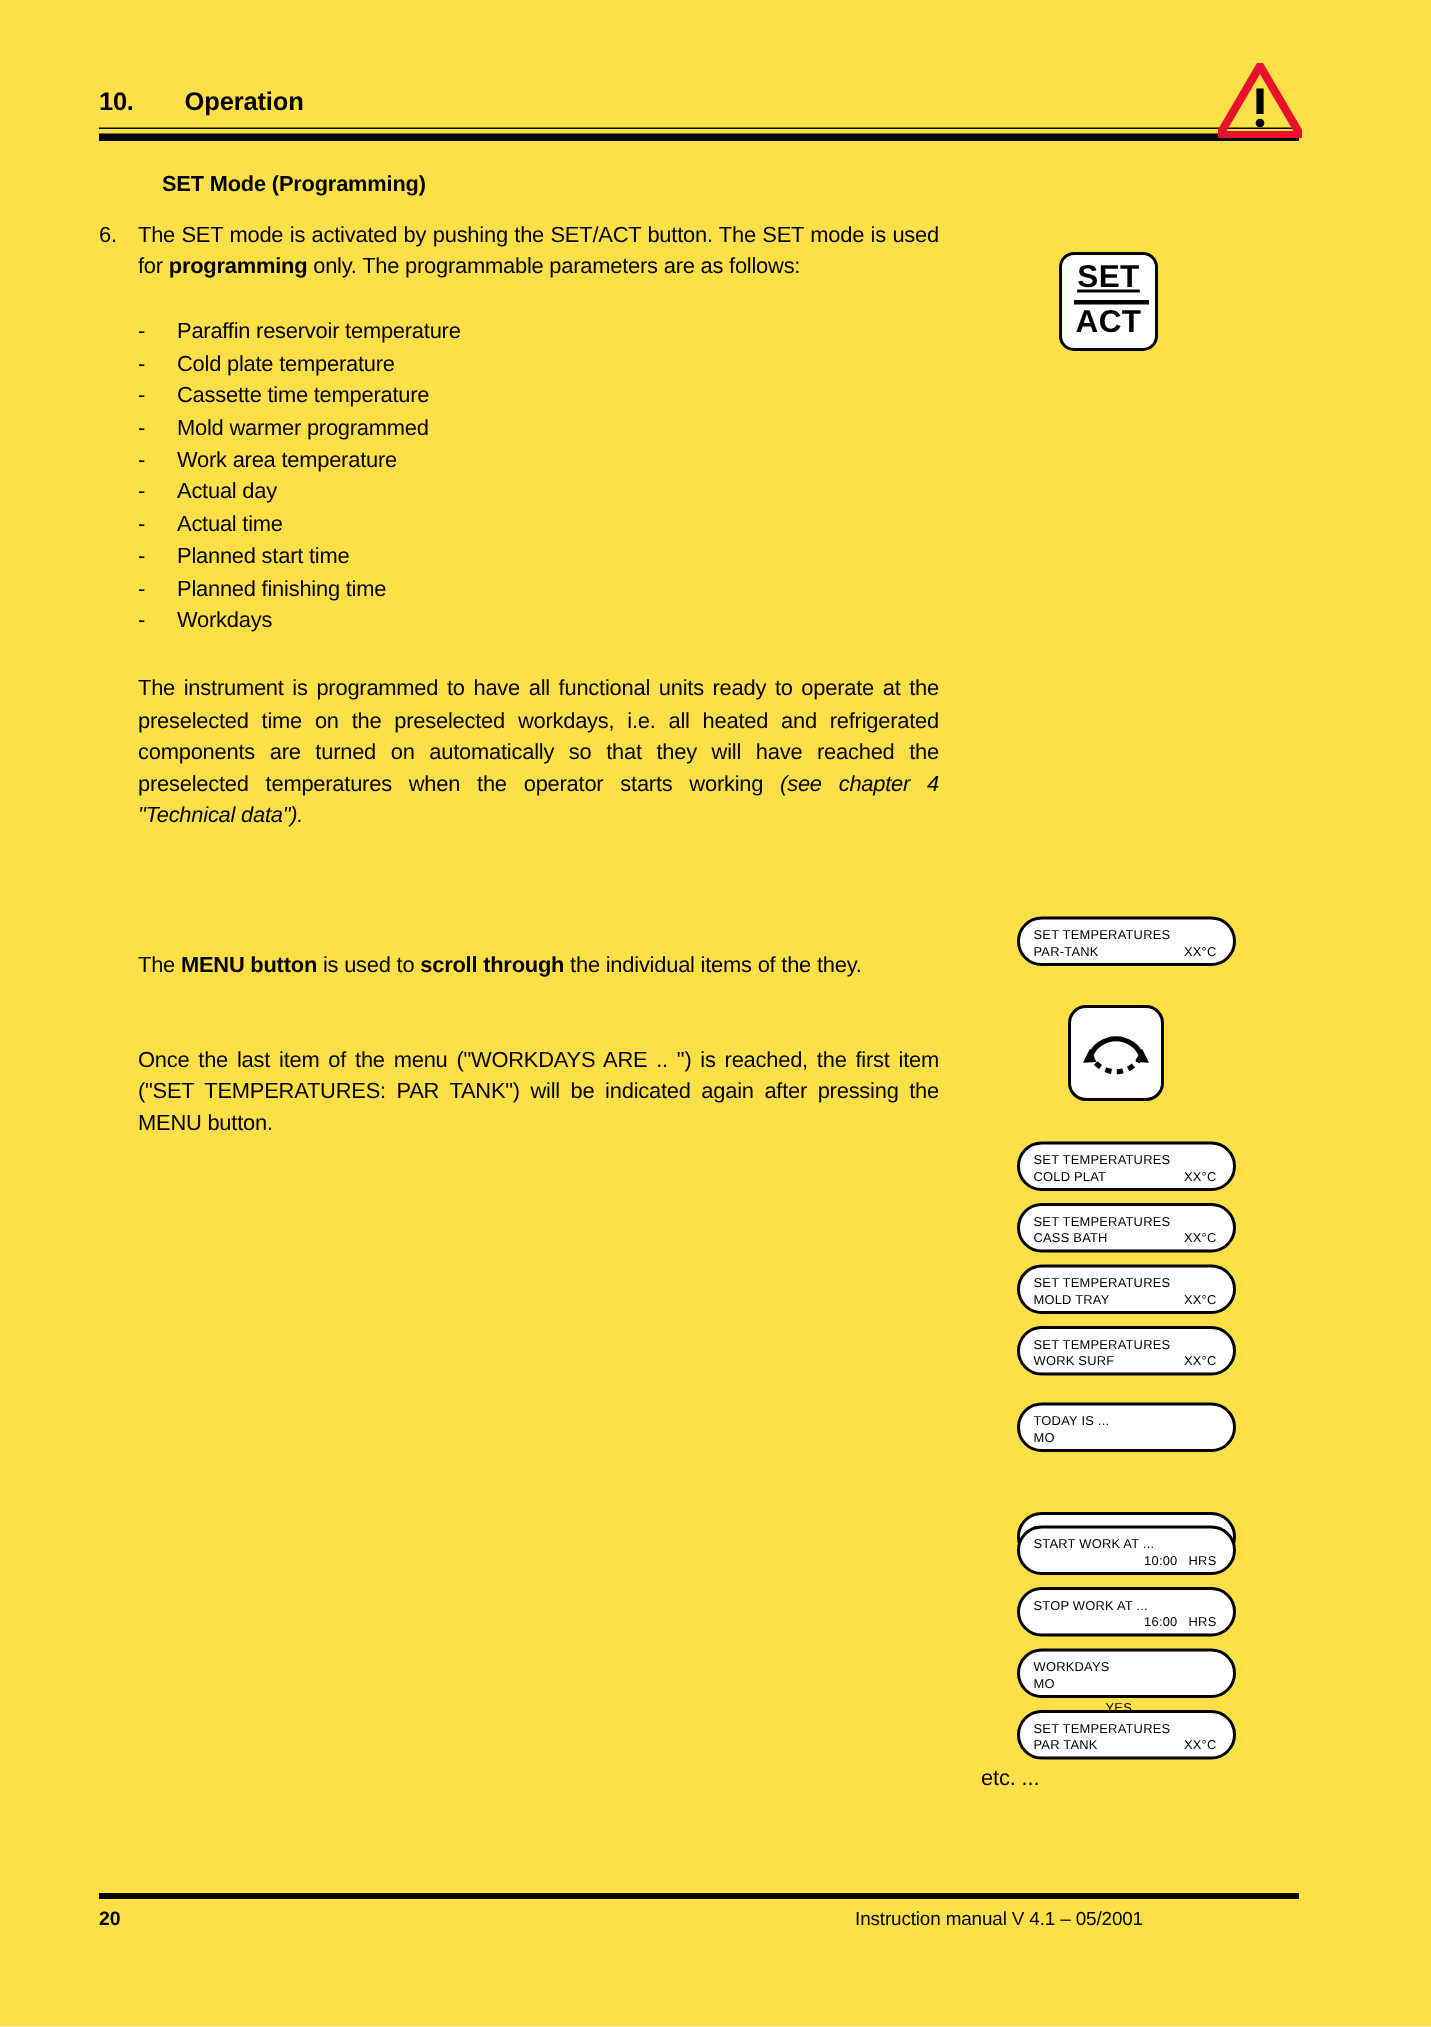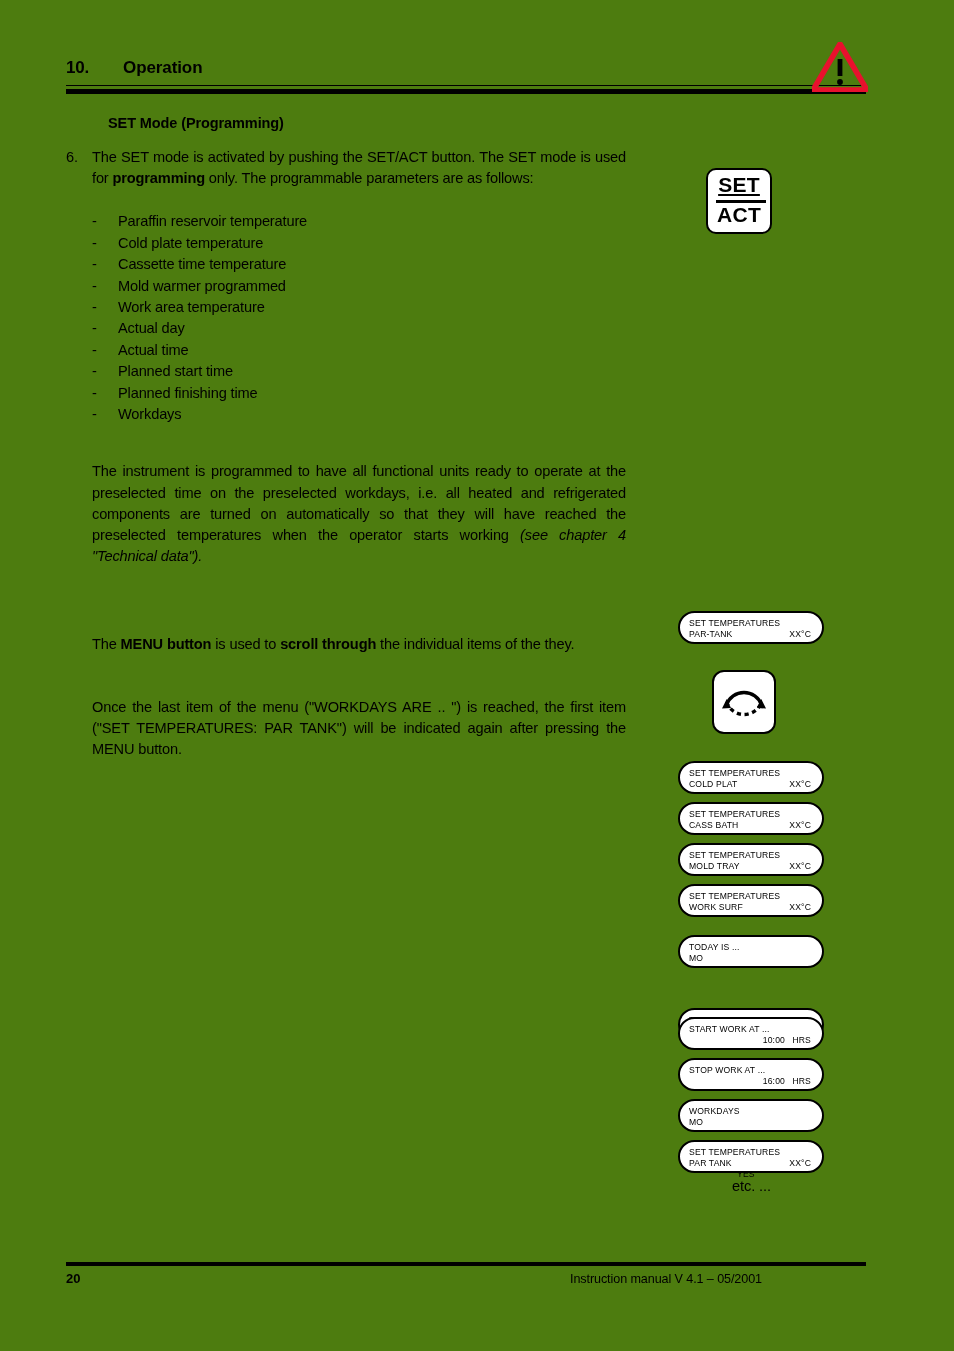--- a/index.html
+++ b/index.html
@@ -8,21 +8,21 @@
     background: #ffffff;
   }
   body {
     font-family: "Liberation Sans", sans-serif;
     color: #000000;
   }
   #page {
     position: relative;
     width: 954px;
     height: 1351px;
-    background: #4d7c0f;
+    background: #fde047;
     overflow: hidden;
   }
 
   
   #header-area {
     position: absolute;
     left: 66px;
     top: 58px;
     width: 800px;
   }
@@ -112,21 +112,21 @@
     padding-left: 26px;
     line-height: 21.4px;
   }
   .param-row .dash {
     position: absolute;
     left: 0;
     top: 0;
   }
 
   #para-instrument {
-    margin-top: 36px;
+    margin-top: 24px;
     padding-left: 26px;
     width: 534px;
   }
   #para-menu {
     position: absolute;
     left: 92px;
     top: 634px;
     width: 534px;
     font-size: 14.6px;
     line-height: 21.2px;
@@ -213,33 +213,32 @@
   }
   .display-box .line .rgt {
     position: absolute;
     right: 6px;
     top: 0;
   }
   .display-box .line .mid {
     position: absolute;
     left: 48px;
     top: 16px;
-    margin-top: 36px;
   }
   .display-box .line .rval {
     position: absolute;
     left: 48px;
     top: 0;
     width: 48px;
     text-align: right;
   }
 
   #etc-label {
     position: absolute;
-    left: 732px;
+    left: 654px;
     top: 1178px;
     font-size: 14.6px;
     letter-spacing: -0.1px;
   }
 
   
   #footer-rule {
     position: absolute;
     left: 66px;
     top: 1262px;

